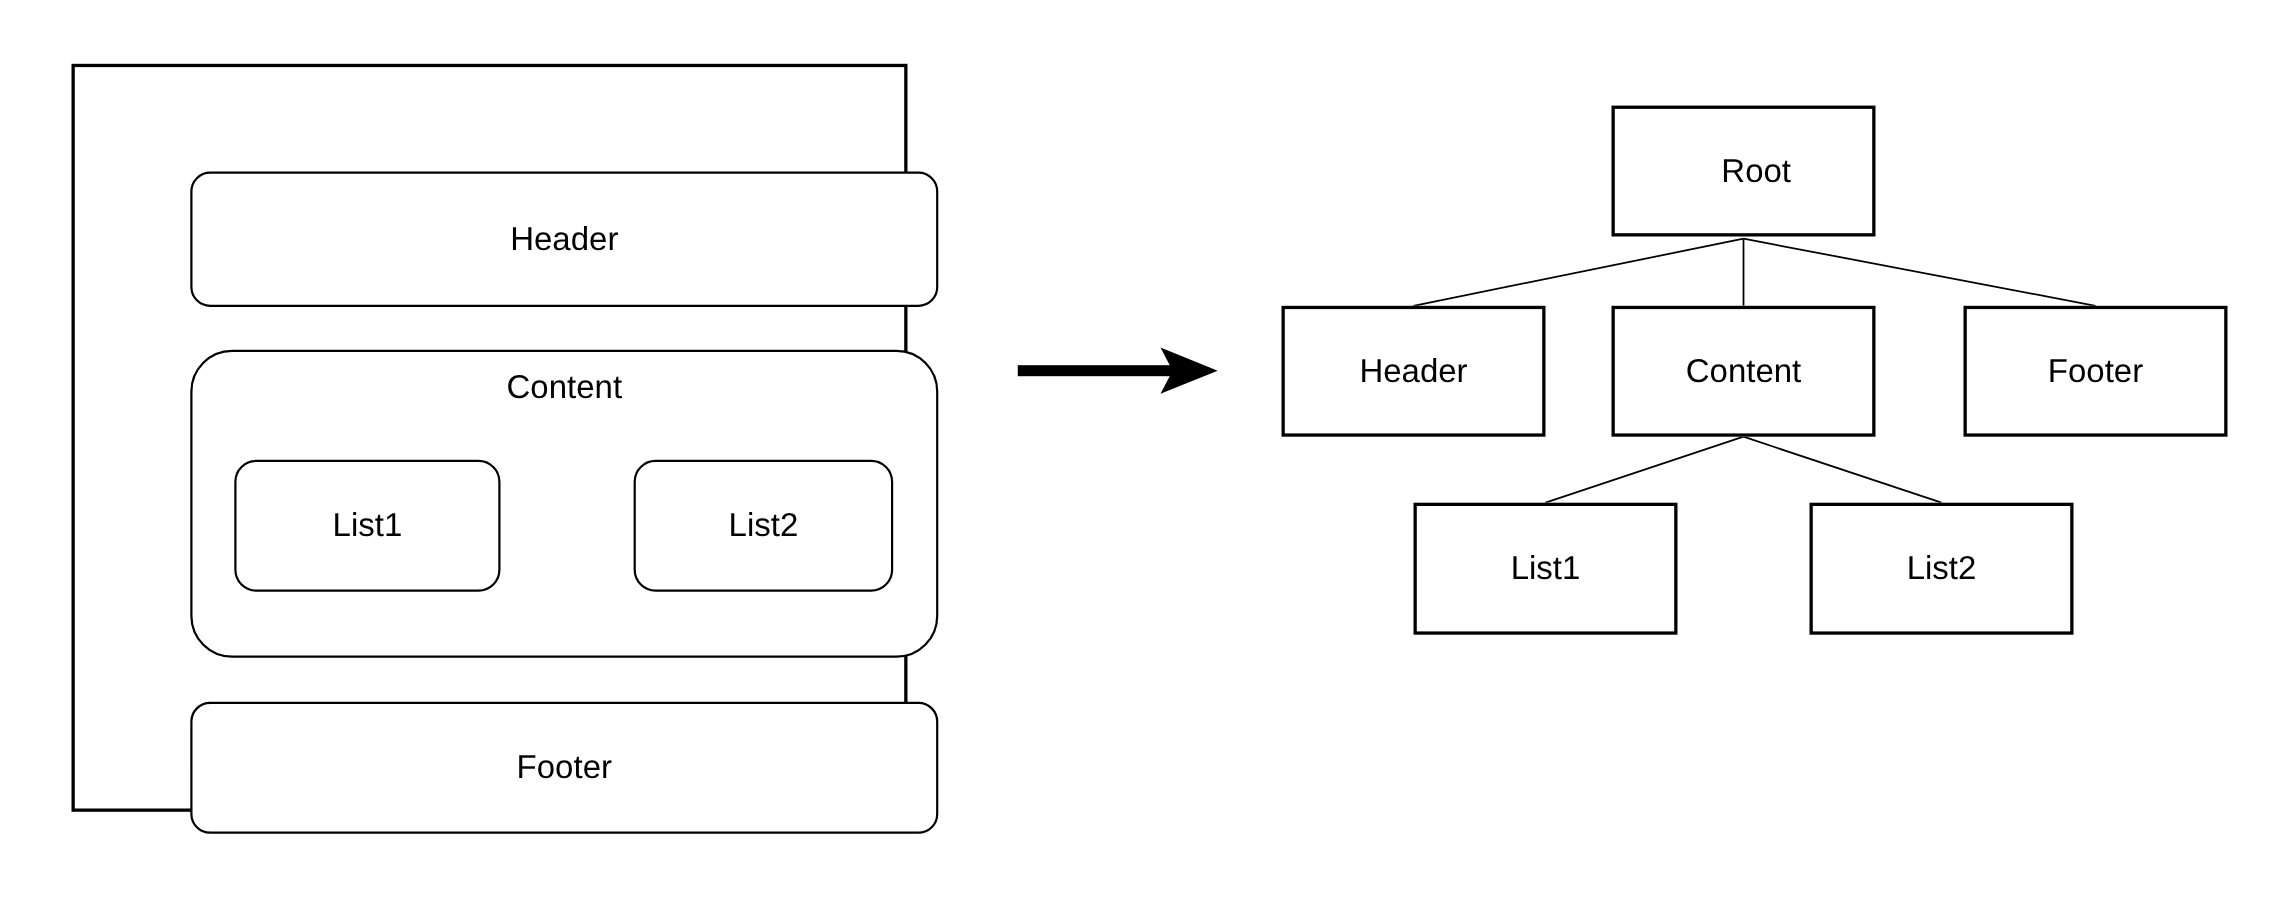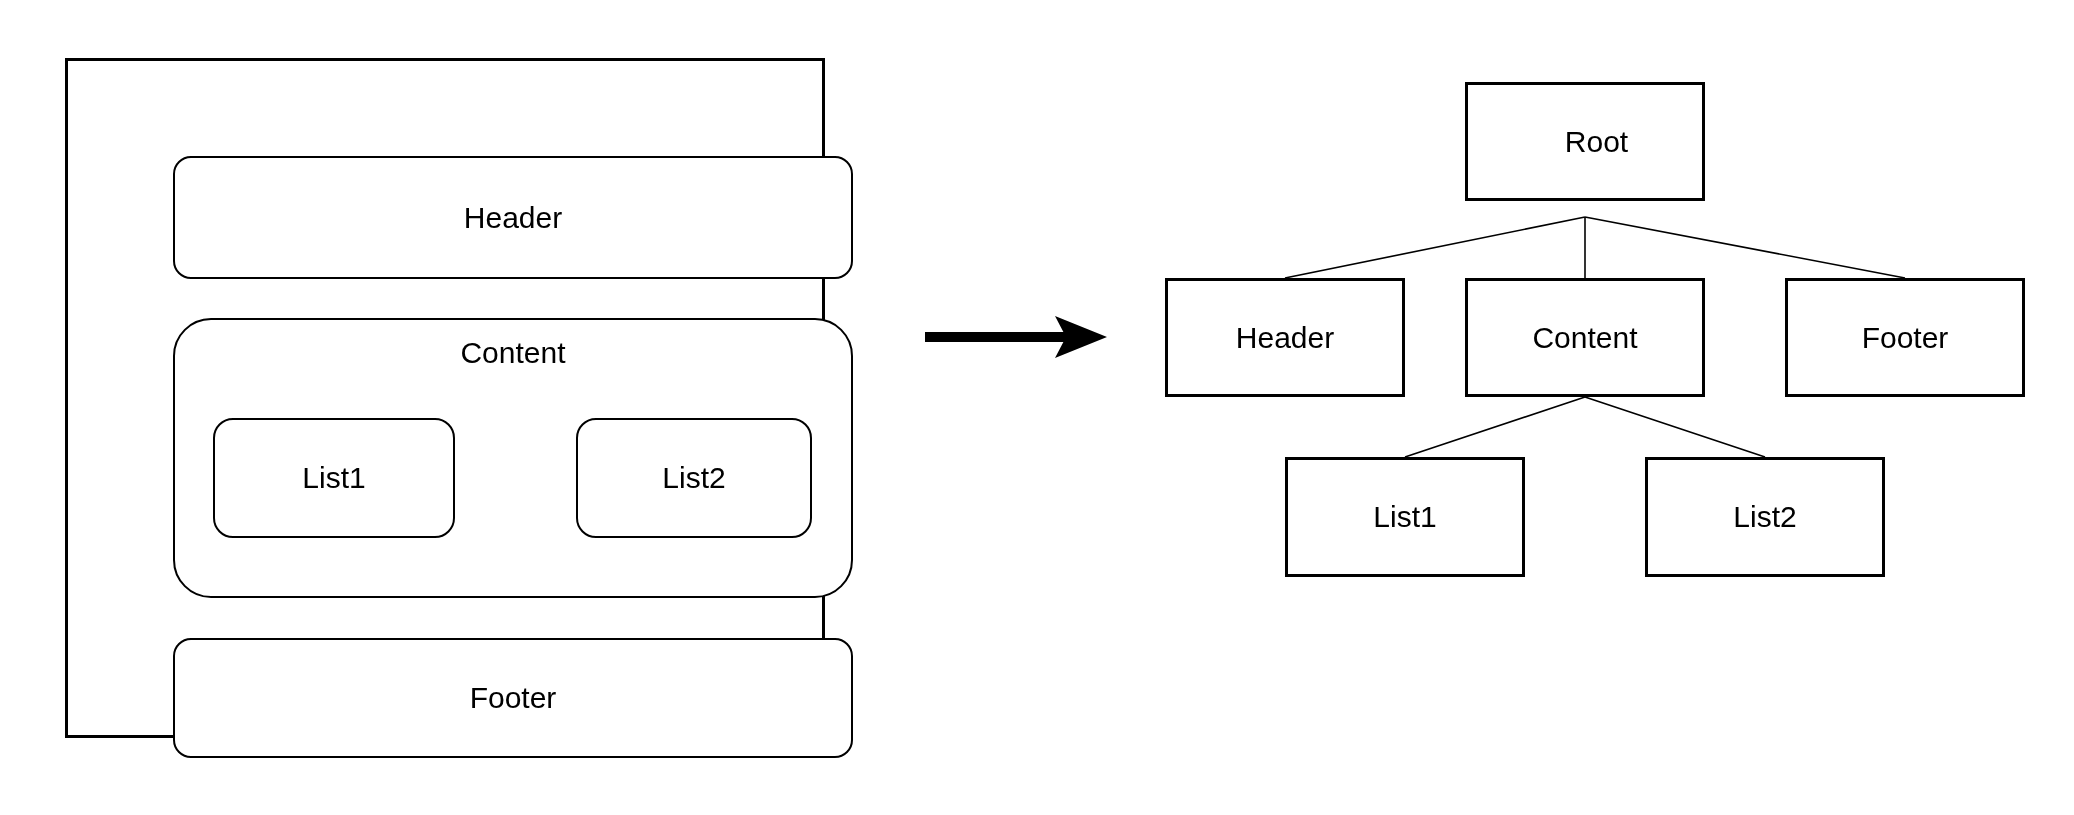--- a/index.html
+++ b/index.html
@@ -64,21 +64,21 @@
   .tnode {
     position: absolute;
     width: 240px; height: 119px;
     border: 3px solid #000000;
     box-sizing: border-box;
     background: #ffffff;
     display: flex;
     align-items: center;
     justify-content: center;
   }
-  .tree-root    { left: 1465px; top: 82px; padding-left: 23px;  }
+  .tree-root    { left: 1465px; top: 96px; padding-left: 23px;  }
   .tree-header  { left: 1165px; top: 278px; }
   .tree-content { left: 1465px; top: 278px; }
   .tree-footer  { left: 1785px; top: 278px; }
   .tree-list1   { left: 1285px; top: 457px; height: 120px; }
   .tree-list2   { left: 1645px; top: 457px; height: 120px; }
 </style>
 </head>
 <body>
 
 <div class="stage">

